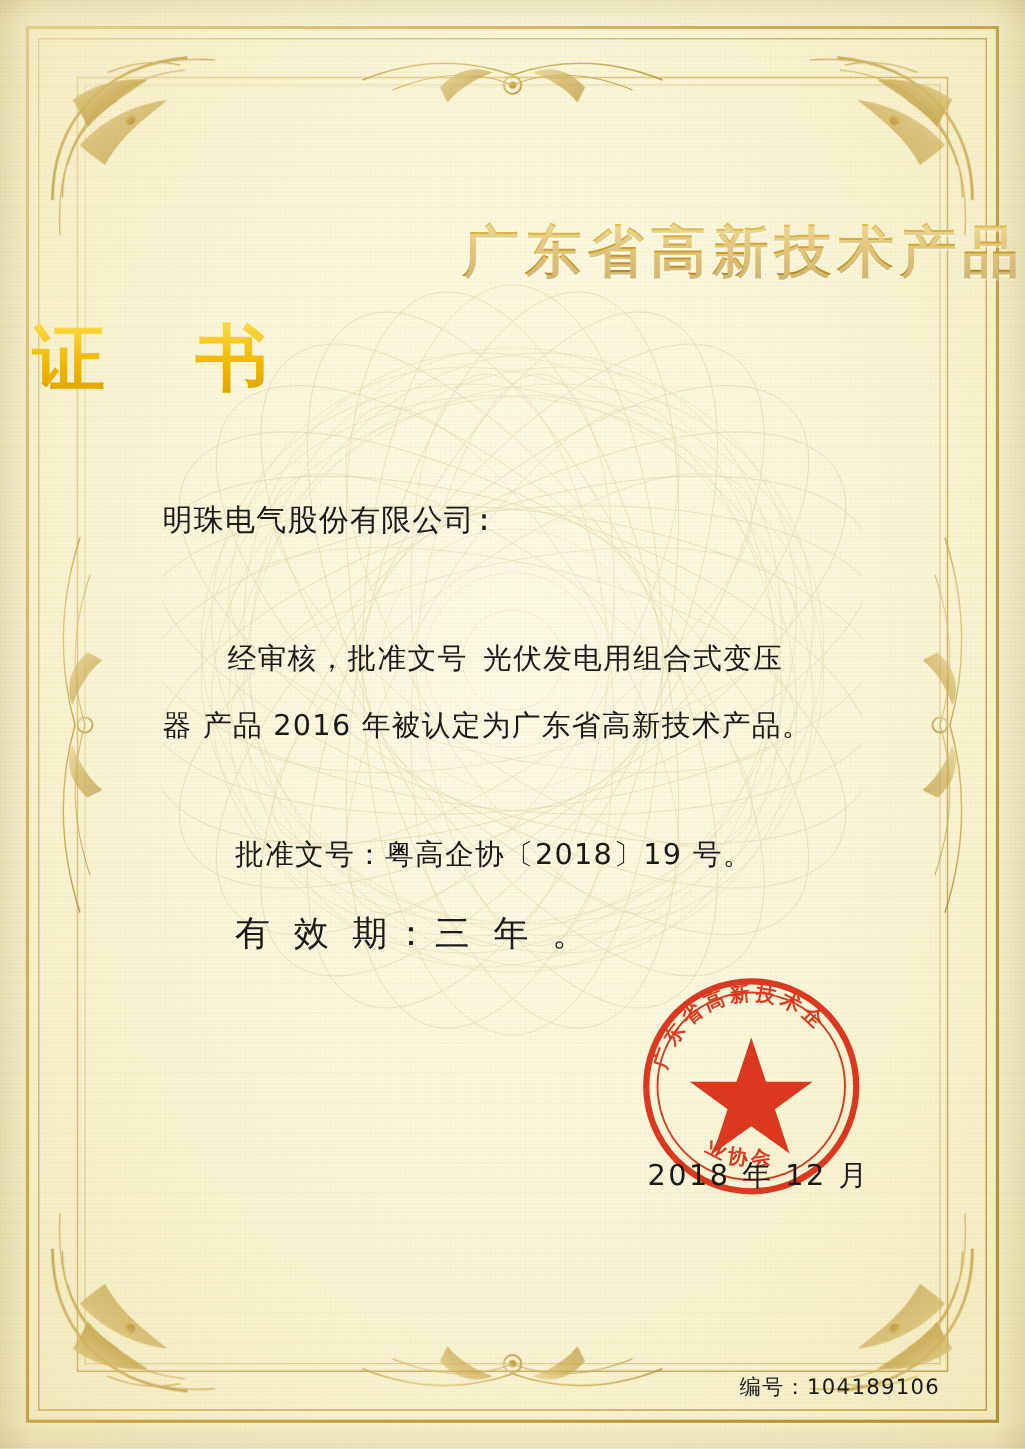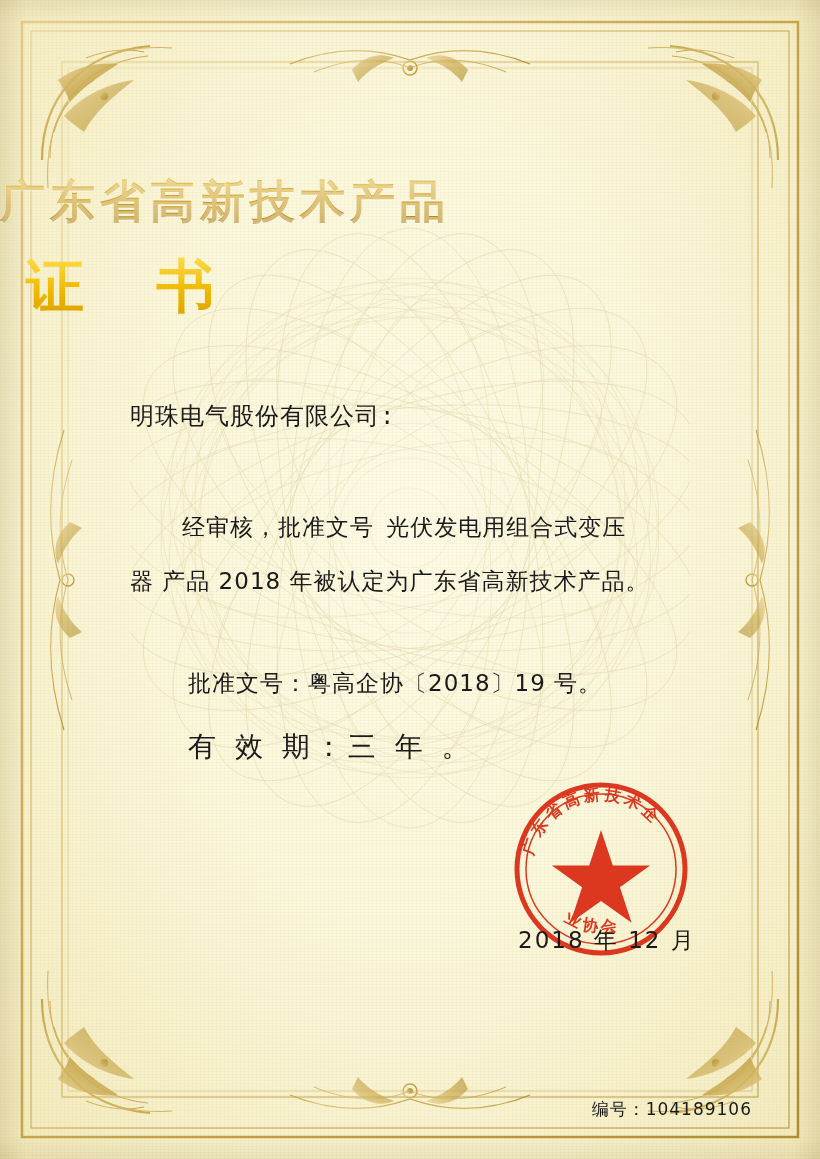--- a/index.html
+++ b/index.html
@@ -54,21 +54,21 @@
   }
   .content {
     position: absolute;
     inset: 0;
   }
   .title-main {
     position: absolute;
     top: 172px;
     left: 0;
     width: 100%;
-    text-align: left;
+    text-align: right;
     font-size: 45px;
     font-weight: bold;
     letter-spacing: 5px;
     color: #c9a227;
     background: linear-gradient(180deg, #e8c85a 0%, #c99b22 50%, #a97c12 100%);
     -webkit-background-clip: text;
     background-clip: text;
     color: transparent;
     text-shadow: 0 1px 0 rgba(255,255,255,0.4);
     font-family: "DejaVu Sans", "Liberation Sans", sans-serif;
@@ -325,21 +325,21 @@
 
     <div class="title-sub">证 书</div>
 
     <div class="recipient">明珠电气股份有限公司:</div>
 
     <div class="body-block">
       <div class="body-line-1">
         <span>经审核，批准文号</span>
         <span class="prod-name">光伏发电用组合式变压</span>
       </div>
-      <div class="body-line-2">器 产品 2018 年被认定为广东省高新技术产品。</div>
+      <div class="body-line-2">器 产品 2016 年被认定为广东省高新技术产品。</div>
     </div>
 
     <div class="approval">批准文号：粤高企协〔2018〕19 号。</div>
 
     <div class="validity">有 效 期：三 年 。</div>
 
     <div class="seal">
       <svg viewBox="0 0 178 178" xmlns="http://www.w3.org/2000/svg">
         <defs>
           <path id="sealArc" d="M 20,89 A 69,69 0 1 1 158,89"></path>

